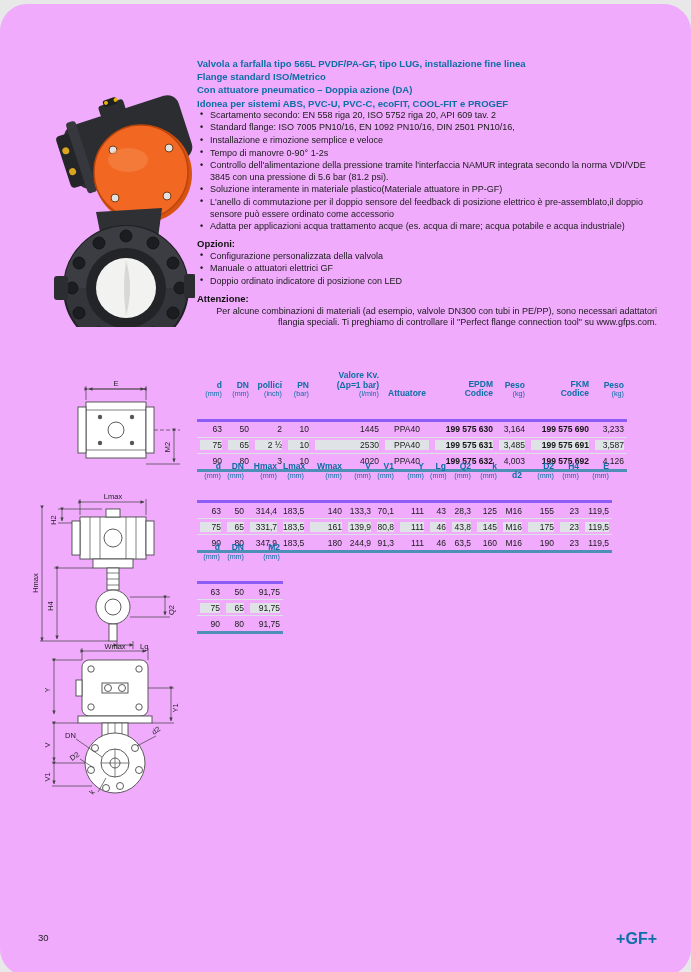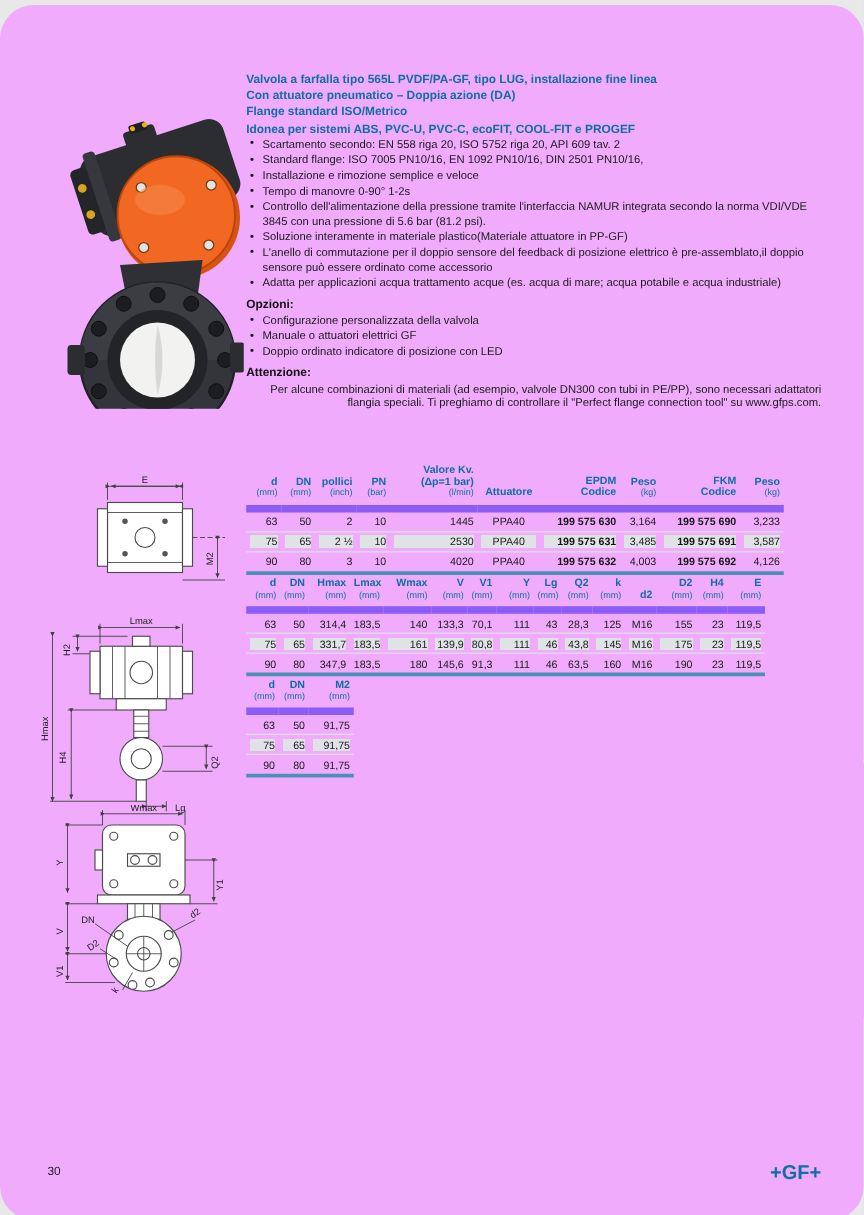--- a/index.html
+++ b/index.html
@@ -14,21 +14,21 @@
   .title-line { color:#0e6ea5; font-weight:bold; font-size:9.5px; line-height:13.2px; }
   .sec-heading { font-weight:bold; font-size:9.5px; line-height:11px; margin-top:5px; margin-bottom:2px; color:#111; }
   ul.bullets { list-style:none; }
   ul.bullets li { position:relative; padding-left:13px; font-size:9px; line-height:11.6px; margin-bottom:1px; }
   ul.bullets li::before { content:"•"; position:absolute; left:3px; top:-0.5px; font-weight:bold; }
   .para { font-size:9px; line-height:11.5px;text-align:right; }
   
   table.spec { position:absolute; border-collapse:separate; border-spacing:0; table-layout:fixed;
                font-size:8.5px; border-bottom:3px solid #4e8fb8; }
   table.spec th { color:#0e6ea5; font-weight:bold; text-align:right; vertical-align:bottom;
-                  padding:0 3px 5px 3px; border-bottom:6px solid #8b5cf6; }
+                  padding:0 3px 20px 3px; border-bottom:3px solid #8b5cf6; }
   table.spec th .hlabel { font-size:8.5px; line-height:9.5px; }
   table.spec th .unit { font-weight:normal; font-size:7.2px; line-height:8.5px; color:#0e6ea5; }
   table.spec td { text-align:right; padding:2.5px 3px; background-clip:content-box;
                   border-bottom:1px solid #dbe1e5; white-space:nowrap; overflow:hidden; }
   table.spec tbody tr:last-child td { border-bottom:none; }
   table.spec tr.shade td { background-color:#dfe3e6; }
   table.spec td.bold { font-weight:bold; color:#141414; }
   table.spec td.left, table.spec th.left { text-align:center; }
   #table-ordering   { left:197px; top:367px; width:430px; }
   #table-dimensions { left:197px; top:458px; width:415px; }
@@ -100,22 +100,22 @@
           <circle cx="69" cy="271" r="6"></circle>
           <circle cx="96" cy="278" r="6"></circle>
       </g>
       <rect x="24" y="214" width="14" height="24" rx="3" fill="#2b2d31"></rect>
       <rect x="154" y="212" width="12" height="24" rx="3" fill="#2b2d31"></rect>
     </g>
   </svg>
 
   <div class="right-col">
     <div class="title-line">Valvola a farfalla tipo 565L PVDF/PA-GF, tipo LUG, installazione fine linea</div>
+    <div class="title-line">Flange standard ISO/Metrico</div>
     <div class="title-line">Con attuatore pneumatico – Doppia azione (DA)</div>
-    <div class="title-line">Flange standard ISO/Metrico</div>
     <div class="title-line">Idonea per sistemi ABS, PVC-U, PVC-C, ecoFIT, COOL-FIT e PROGEF</div>
 
     <ul class="bullets">
       <li>Scartamento secondo: EN 558 riga 20, ISO 5752 riga 20, API 609 tav. 2</li>
       <li>Standard flange: ISO 7005 PN10/16, EN 1092 PN10/16, DIN 2501 PN10/16,</li>
       <li>Installazione e rimozione semplice e veloce</li>
       <li>Tempo di manovre 0-90° 1-2s</li>
       <li>Controllo dell'alimentazione della pressione tramite l'interfaccia NAMUR integrata secondo la norma VDI/VDE 3845 con una pressione di 5.6 bar (81.2 psi).</li>
       <li>Soluzione interamente in materiale plastico(Materiale attuatore in PP-GF)</li>
       <li>L'anello di commutazione per il doppio sensore del feedback di posizione elettrico è pre-assemblato,il doppio sensore può essere ordinato come accessorio</li>
@@ -345,21 +345,21 @@
           <td>175</td>
           <td>23</td>
           <td>119,5</td>
         </tr>
         <tr>
           <td>90</td>
           <td>80</td>
           <td>347,9</td>
           <td>183,5</td>
           <td>180</td>
-          <td>145,6</td>
+          <td>244,9</td>
           <td>91,3</td>
           <td>111</td>
           <td>46</td>
           <td>63,5</td>
           <td>160</td>
           <td>M16</td>
           <td>190</td>
           <td>23</td>
           <td>119,5</td>
         </tr>

